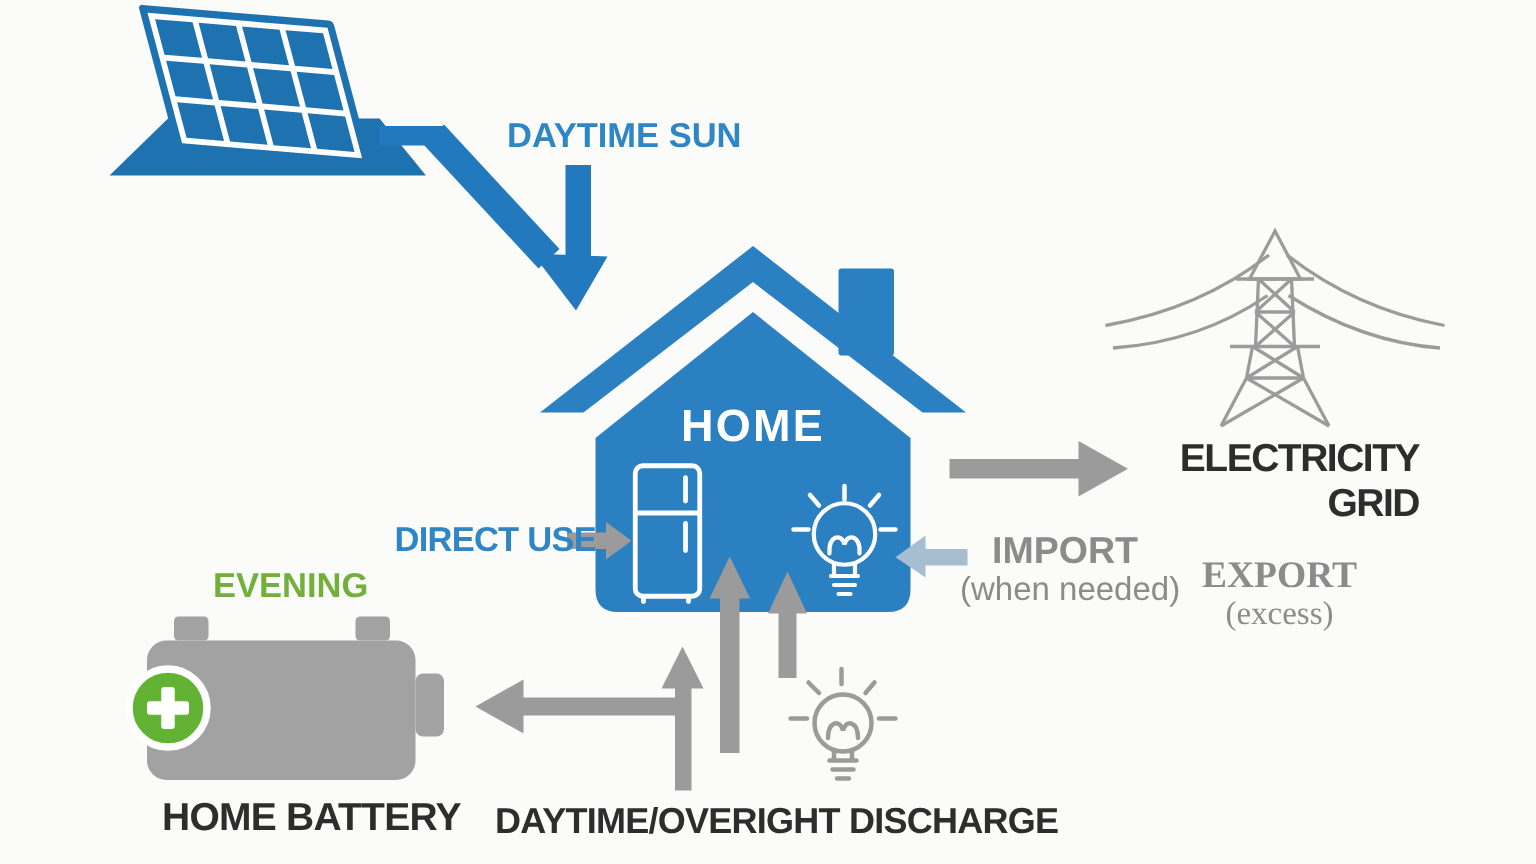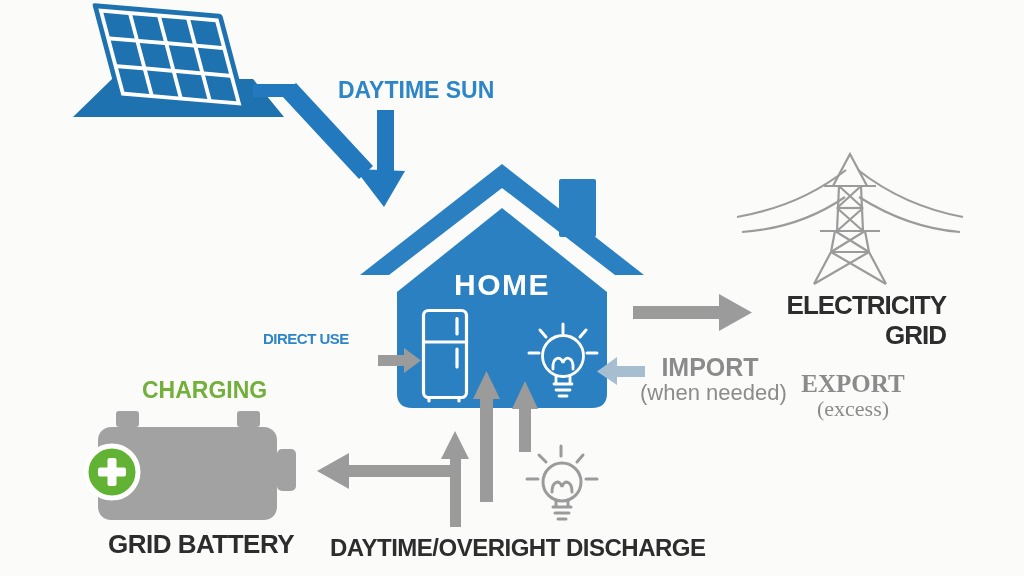--- a/index.html
+++ b/index.html
@@ -6,21 +6,21 @@
   .stage{
     position:relative;width:1024px;height:576px;overflow:hidden;
     background:var(--background,#fbfbfa);
     font-family:"Liberation Sans",sans-serif;
   }
   .stage svg{position:absolute;left:0;top:0;}
   .lbl{position:absolute;font-weight:bold;white-space:nowrap;}
   .lbl-solar{left:98px;top:136px;font-size:27px;color:var(--dark_text);letter-spacing:-0.5px;}
   .lbl-daytime{left:338px;top:77px;font-size:23px;color:var(--label_blue);}
   .lbl-home{left:397px;top:268px;width:210px;text-align:center;font-size:30px;color:#ffffff;letter-spacing:1.5px;}
-  .lbl-direct{left:263px;top:330px;font-size:15px;color:var(--label_blue);letter-spacing:-0.5px;}
+  .lbl-direct{left:263px;top:346px;font-size:23px;color:var(--label_blue);letter-spacing:-0.5px;}
   .lbl-charging{left:142px;top:377px;font-size:23px;color:var(--green);}
   .lbl-battery{left:108px;top:529px;font-size:26px;color:var(--dark_text);letter-spacing:-0.5px;}
   .lbl-discharge{left:330px;top:534px;font-size:24px;color:var(--dark_text);letter-spacing:-0.5px;}
   .lbl-grid{left:770px;top:290px;width:176px;text-align:right;font-size:26px;line-height:30px;color:var(--dark_text);letter-spacing:-1px;}
   .lbl-import{left:640px;top:355px;width:140px;text-align:center;font-size:25px;line-height:25px;color:var(--gray_text);}
   .lbl-import .sub,.lbl-export .sub{font-weight:normal;font-size:22px;display:block;}
   .lbl-export{left:788px;top:371px;width:130px;text-align:center;font-size:25px;line-height:25px;color:var(--gray_text);font-family:Liberation Serif, serif;}
 </style>
 </head>
 <body>
@@ -166,22 +166,22 @@
       <path d="M835,231 L869,252 M865,231 L831,252"></path>
       <line x1="831" y1="252" x2="869" y2="252"></line>
       <path d="M831,252 L814,284 M869,252 L886,284"></path>
       <path d="M831,252 L886,284 M869,252 L814,284"></path>
     </g>
   </svg>
 
   <div class="lbl lbl-daytime">DAYTIME SUN</div>
   <div class="lbl lbl-home">HOME</div>
   <div class="lbl lbl-direct">DIRECT USE</div>
-  <div class="lbl lbl-charging">CHARGING</div>
-  <div class="lbl lbl-battery">GRID BATTERY</div>
+  <div class="lbl lbl-charging">EVENING</div>
+  <div class="lbl lbl-battery">HOME BATTERY</div>
   <div class="lbl lbl-discharge">DAYTIME/OVERIGHT DISCHARGE</div>
   <div class="lbl lbl-grid">
     <span>ELECTRICITY</span><br>
     <span>GRID</span>
   </div>
   <div class="lbl lbl-import">
     <span>IMPORT</span>
     <span class="sub">(when needed)</span>
   </div>
   <div class="lbl lbl-export">

